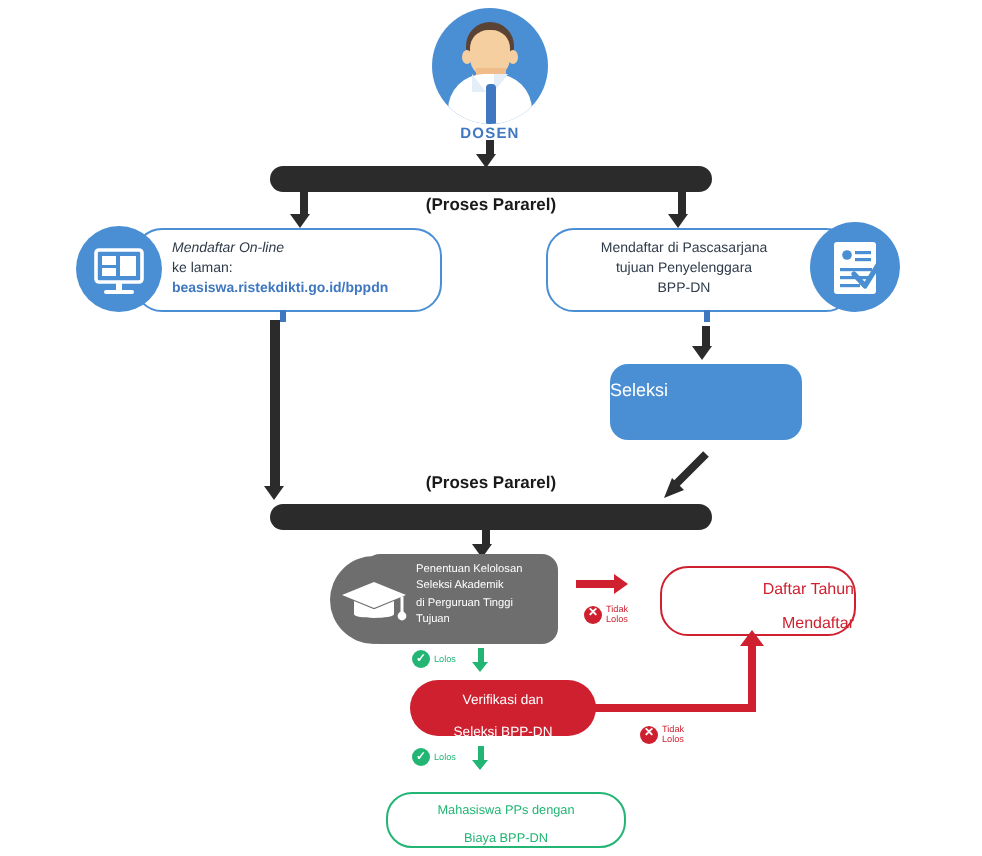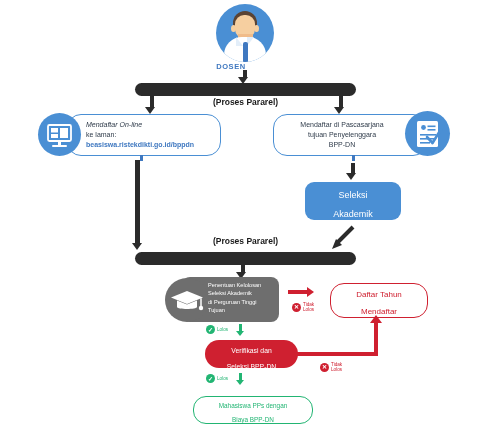--- a/index.html
+++ b/index.html
@@ -23,21 +23,21 @@
   #avatar .ear1{left:15px;} #avatar .ear2{left:38px;}
   #avatar .body{position:absolute;left:8px;top:33px;width:42px;height:26px;
           border-radius:18px 18px 0 0;background:#ffffff;}
   #avatar .collarL,#avatar .collarR{position:absolute;top:33px;width:0;height:0;
           border-style:solid;}
   #avatar .collarL{left:20px;border-width:9px 0 0 7px;border-color:transparent transparent transparent #e3eef9;}
   #avatar .collarR{left:31px;border-width:9px 7px 0 0;border-color:#e3eef9 transparent transparent transparent;}
   #avatar .tie{position:absolute;left:27px;top:38px;width:5px;height:21px;background:#3f78c0;
           border-radius:2px;}
   #avatar .neck{position:absolute;left:22px;top:30px;width:15px;height:8px;background:#f0bc8a;}
-  #dosen-label{left:192px;top:62px;width:78px;font-size:7.5px;font-weight:bold;
+  #dosen-label{left:206px;top:62px;width:78px;font-size:7.5px;font-weight:bold;
           letter-spacing:.6px;color:#3f78c0;}
 
   
   .blackbar{background:#2b2b2b;border-radius:7px;height:13px;}
   #bar1{left:135px;top:83px;width:221px;}
   #bar2{left:135px;top:252px;width:221px;}
   .bar-label{font-size:8.5px;font-weight:bold;color:#1a1a1a;width:221px;}
   #bar1-label{left:135px;top:97px;}
   #bar2-label{left:135px;top:236px;}
 
@@ -46,35 +46,35 @@
   .dhead{width:0;height:0;border-style:solid;
          border-width:7px 5.5px 0 5.5px;border-color:#2b2b2b transparent transparent transparent;}
 
   
   .bluebox{border:1.6px solid #4a8fd4;border-radius:14px;background:#fff;}
   .blue-icon{border-radius:50%;background:#4a8fd4;}
   .boxtext{font-size:7px;color:#2f3b4a;line-height:1.45;}
 
   
   #seleksi{left:305px;top:182px;width:96px;height:38px;border-radius:9px;background:#4a8fd4;}
-  #seleksi span{display:block;width:96px;text-align:center;color:#fff;font-size:9px;
+  #seleksi span{display:block;width:96px;text-align:left;color:#fff;font-size:9px;
           line-height:1.35;padding-top:7px;}
 
   
   #graybox{left:182px;top:277px;width:97px;height:45px;border-radius:8px;background:#6e6e6e;}
   #gray-icon{left:165px;top:278px;width:44px;height:44px;border-radius:50%;background:#6e6e6e;}
   #graytext{left:208px;top:281px;width:72px;color:#fff;font-size:5.6px;line-height:1.5;text-align:left;}
 
   
   #verif{left:205px;top:340px;width:93px;height:28px;border-radius:14px;background:#cf2030;}
   #verif span{display:block;width:93px;text-align:center;color:#fff;font-size:6.8px;
           line-height:1.4;padding-top:6px;}
   #daftar{left:330px;top:283px;width:96px;height:33px;border-radius:14px;
           border:1.7px solid #cf2030;background:#fff;}
-  #daftar span{display:block;width:96px;text-align:center;color:#cf2030;font-size:8px;
+  #daftar span{display:block;width:96px;text-align:right;color:#cf2030;font-size:8px;
           line-height:1.35;padding-top:6px;}
 
   
   #mhs{left:193px;top:396px;width:118px;height:26px;border-radius:13px;
           border:1.4px solid #22b573;background:#fff;}
   #mhs span{display:block;width:118px;text-align:center;color:#22b573;font-size:6.4px;
           line-height:1.4;padding-top:5px;}
 
   
   .badge{position:absolute;display:flex;align-items:center;gap:2px;}
@@ -171,21 +171,20 @@
     <div>BPP-DN</div>
   </div>
 
   <div class="bstub" style="left:352px;top:155px;height:6px;"></div>
 
   <div class="abs darrow" style="left:351px;top:163px;height:11px;"></div>
   <div class="abs dhead" style="left:346px;top:173px;"></div>
 
   <div class="abs" id="seleksi">
     <span>Seleksi</span>
-    <span>Akademik</span>
   </div>
 
   <div class="abs" style="left:330px;top:225px;width:26px;height:26px;">
     <svg width="26" height="26" viewBox="0 0 26 26" aria-hidden="true">
       <line x1="23" y1="2" x2="8" y2="17" stroke="#2b2b2b" stroke-width="4"></line>
       <polygon points="2,24 12,20 6,14" fill="#2b2b2b"></polygon>
     </svg>
   </div>
 
   <div class="ctext bar-label" id="bar2-label">(Proses Pararel)</div>

